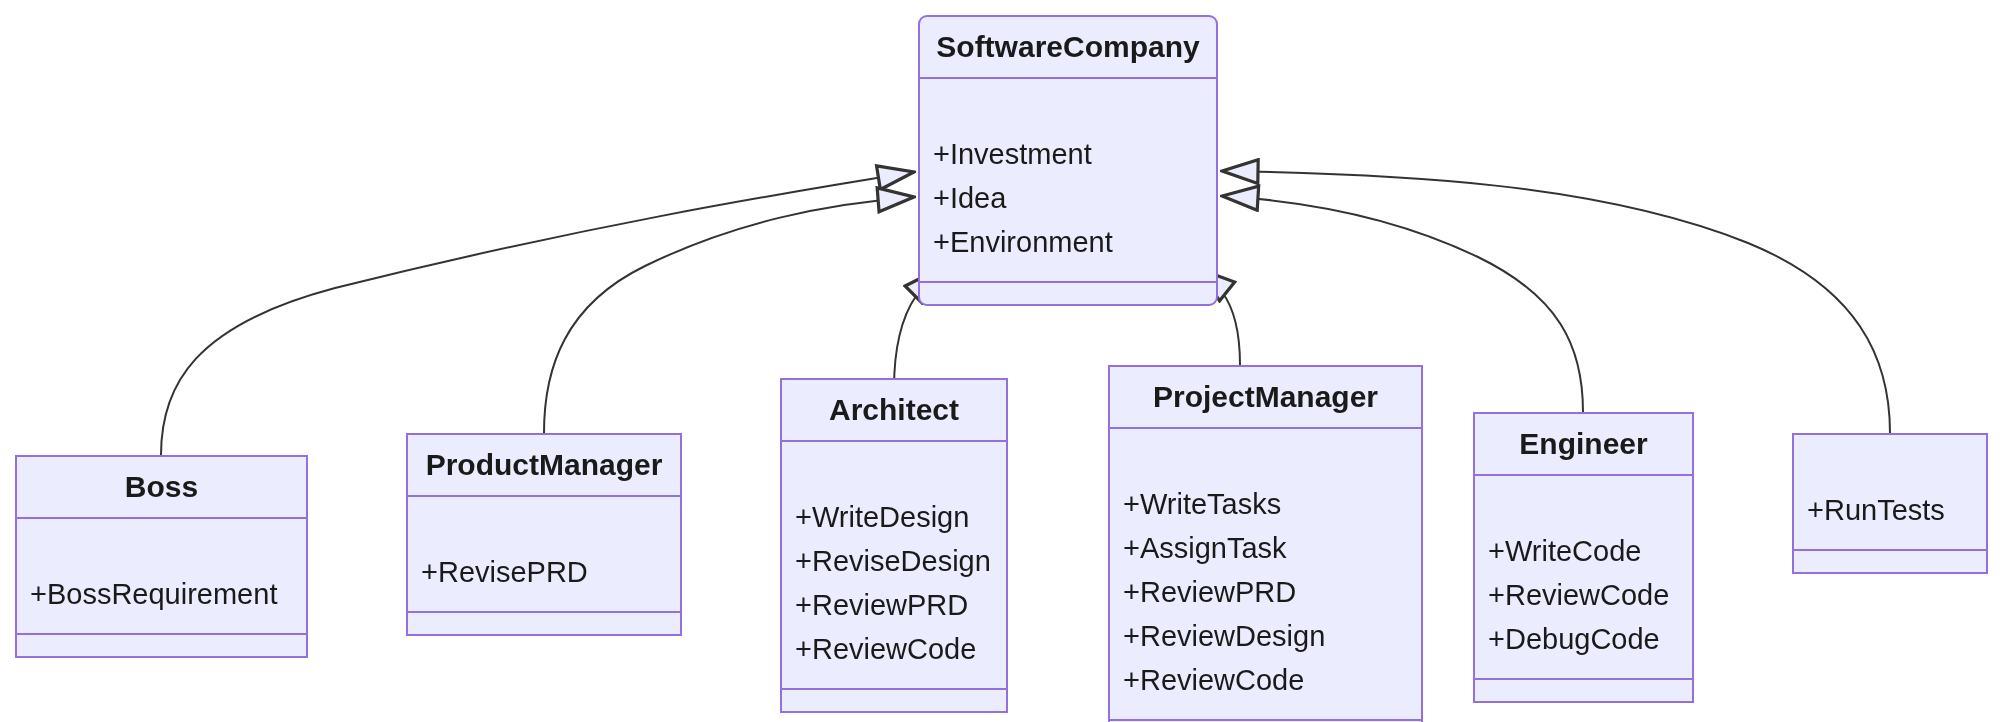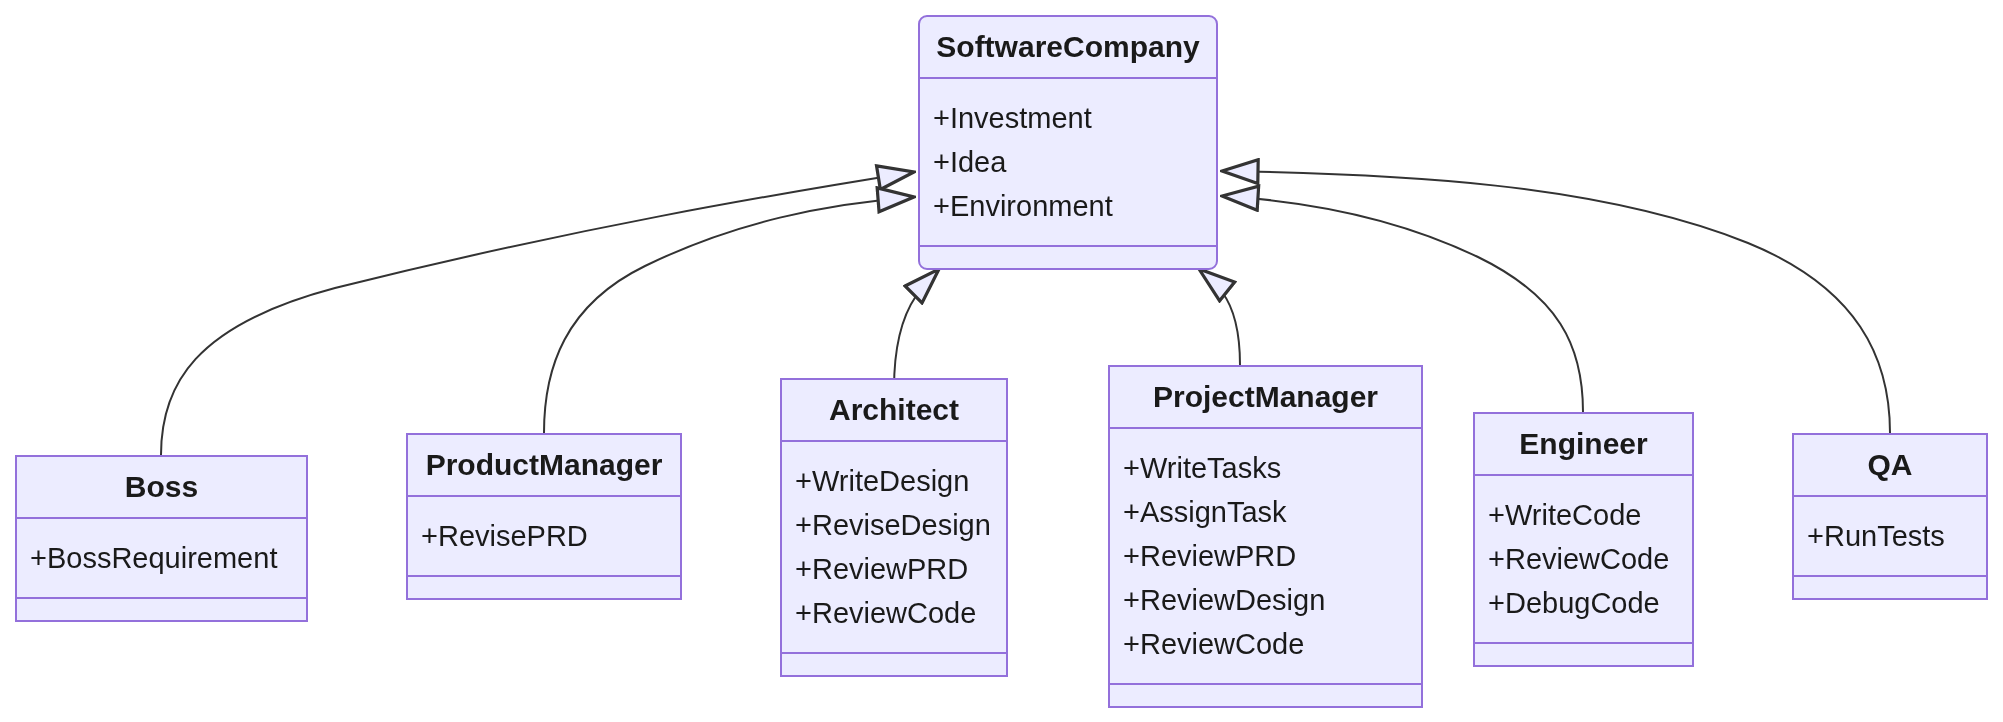--- a/index.html
+++ b/index.html
@@ -34,20 +34,21 @@
     line-height: 60px;
     text-align: center;
     font-weight: bold;
     font-size: 30px;
     border-bottom: 2px solid var(--class-border, #9370DB);
     white-space: nowrap;
   }
   .class-attrs {
     padding: 17px 8px 17px 13px;
     border-bottom: 2px solid var(--class-border, #9370DB);
+    margin-top: 36px;
   }
   .attr-line {
     font-size: 29px;
     line-height: 44px;
     white-space: nowrap;
   }
   .class-methods {
     height: 21px;
   }
 </style>
@@ -123,20 +124,19 @@
     <div class="class-title">Engineer</div>
     <div class="class-attrs">
         <div class="attr-line">+WriteCode</div>
         <div class="attr-line">+ReviewCode</div>
         <div class="attr-line">+DebugCode</div>
       </div>
     <div class="class-methods"></div>
   </div>
 
   <div class="class-box" style="left:1792px; top:433px; width:196px;">
-    <div class="class-title">QA</div>
     <div class="class-attrs">
         <div class="attr-line">+RunTests</div>
       </div>
     <div class="class-methods"></div>
   </div>
 
 </div>
 
 </body></html>

